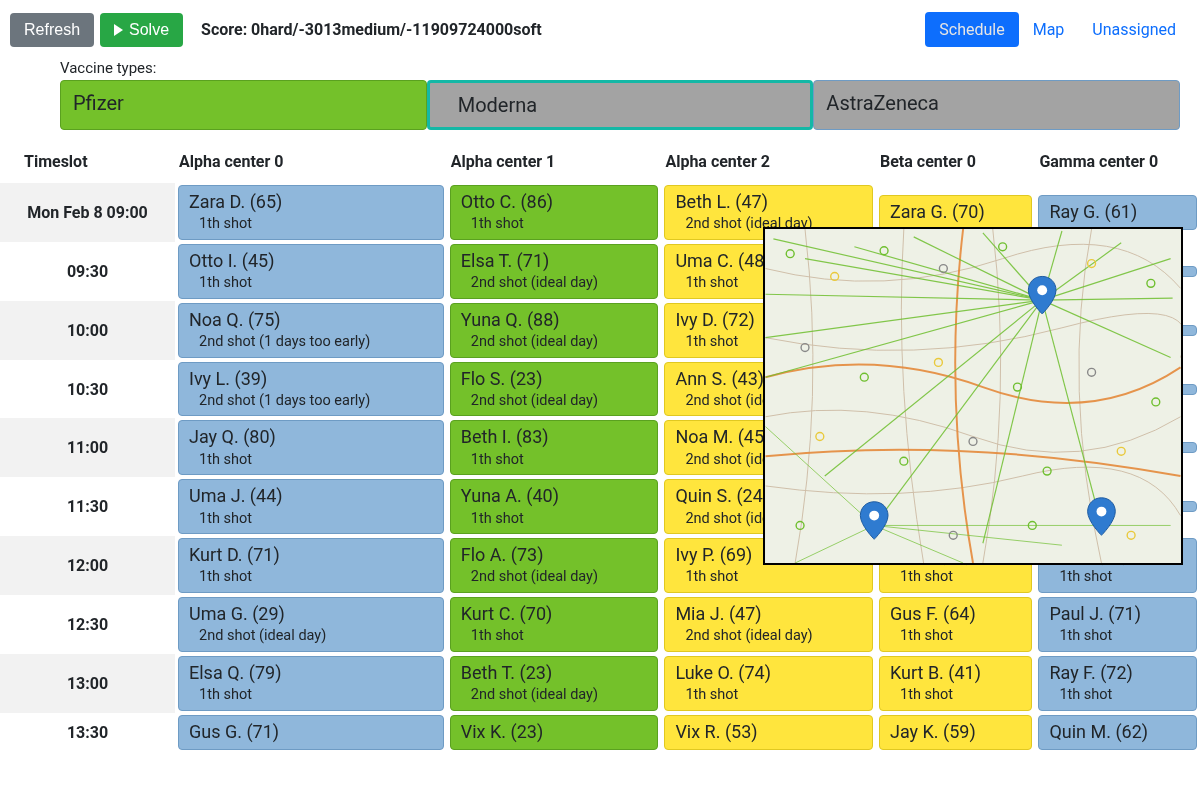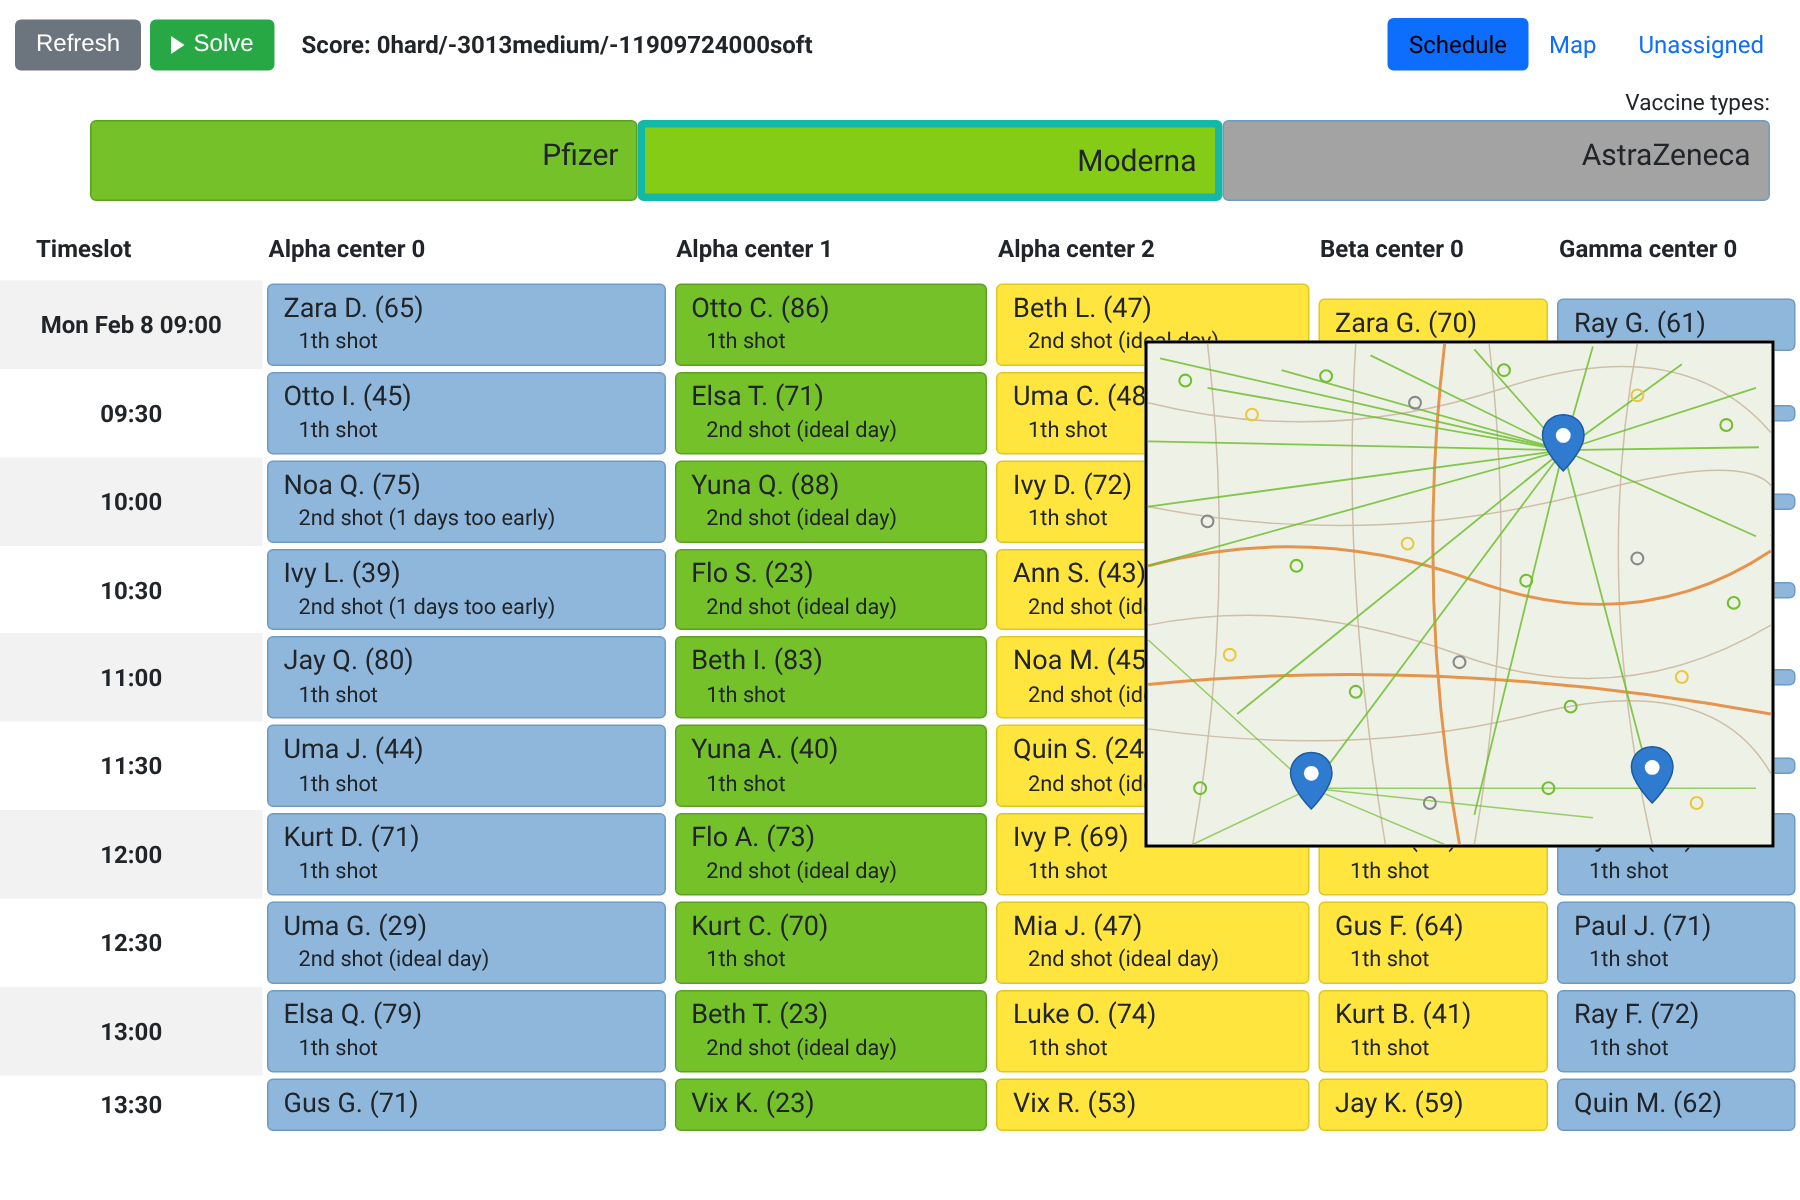--- a/index.html
+++ b/index.html
@@ -44,42 +44,41 @@
   }
   .nav-right a {
     color: #0d6efd;
     text-decoration: none;
     font-size: 16px;
     padding: 8px 14px;
     cursor: pointer;
   }
   .nav-right .active {
     background: #0d6efd;
-    color: #000000;
+    color: #e5e5e5;
     border-radius: 4px;
     text-align: right;
   }
 
   .vaccine-row {
     padding: 0 20px 6px 60px;
-    text-align: right;
   }
   .vaccine-label { font-size: 15px; margin-bottom: 3px; }
   .vaccine-cards {
     display: flex;
   }
   .vaccine-card {
     flex: 1;
     border-radius: 4px;
     padding: 10px 12px;
     font-size: 20px;
     color: #212529;
   }
   .v-pfizer { background: #74c12a; border: 1px solid #5aa11f; }
-  .v-moderna { background: #84cc16; border: 5px solid #14b8a6; padding-left: 28px; }
+  .v-moderna { background: #a3a3a3; border: 3px solid #14b8a6; padding-left: 28px; }
   .v-astra  { background: #a3a3a3; border: 1px solid #6e9bc4; }
 
   .schedule {
     width: 100%;
     border-collapse: separate;
     border-spacing: 0;
     margin-top: 8px;
   }
   .schedule th {
     text-align: left;

